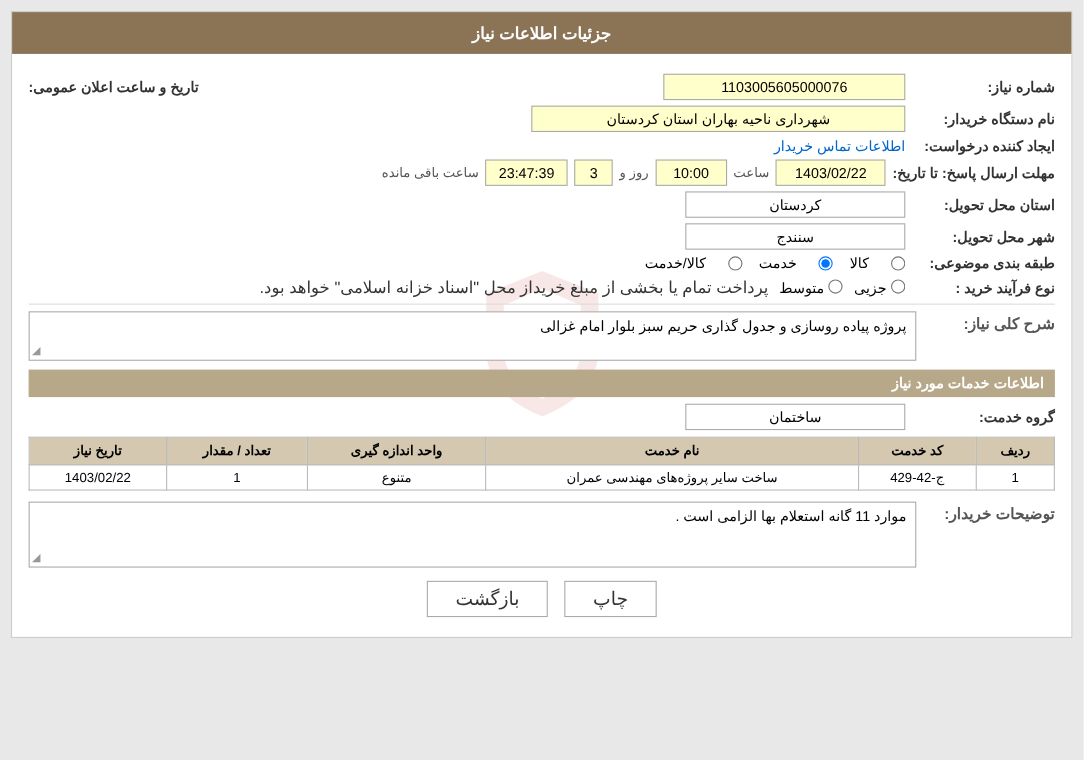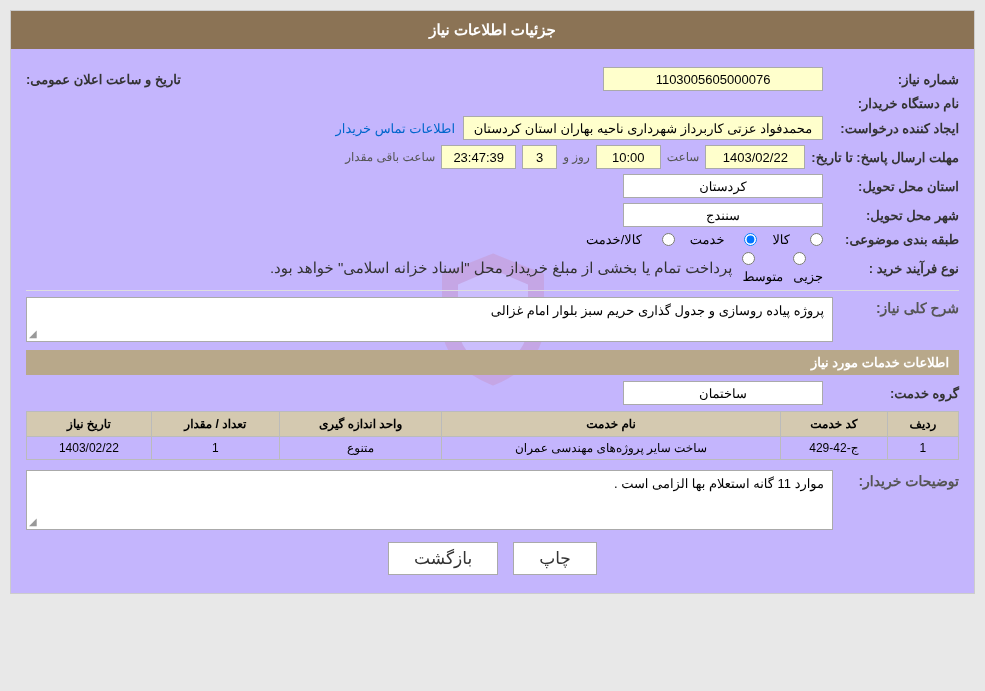--- a/index.html
+++ b/index.html
@@ -9,21 +9,21 @@
       background: #e8e8e8;
       direction: rtl;
     }
     .page-wrapper {
       width: 985px;
       min-height: 691px;
       background: #e8e8e8;
       padding: 10px;
     }
     .main-container {
-      background: #c4b5fd;
+      background: #ffffff;
       border: 1px solid #ccc;
     }
     .page-header {
       background: #8b7355;
       color: #fff;
       text-align: center;
       padding: 10px 15px;
       font-size: 15px;
       font-weight: bold;
     }
@@ -80,23 +80,22 @@
       gap: 15px;
       align-items: center;
     }
     .radio-item {
       display: flex;
       align-items: center;
       gap: 20px;
     }
     .process-option {
       display: flex;
-      align-items: flex-end;
+      align-items: flex-start;
       gap: 4px;
-      flex-direction: column;
     }
     .process-note {
       font-size: 15px;
       color: #333;
     }
     .description-box {
       border: 1px solid #aaa;
       background: #fff;
       min-height: 45px;
       padding: 5px 8px;
@@ -234,40 +233,42 @@
           <div style="flex:1;">
             <div class="input-box" style="width:220px; background:#ffffcc;">1103005605000076</div>
           </div>
           <div style="display:flex; align-items:center; gap:6px; margin-right:20px;">
             <div class="form-label" style="min-width:auto;">تاریخ و ساعت اعلان عمومی:</div>
           </div>
         </div>
 
         <div class="form-row">
           <div class="form-label">نام دستگاه خریدار:</div>
+          <div style="flex:1;">
+            <div class="input-box" style="width:340px; background:#ffffcc;">شهرداری ناحیه بهاران استان کردستان</div>
+          </div>
         </div>
 
         <div class="form-row">
           <div class="form-label">ایجاد کننده درخواست:</div>
           <div style="flex:1; display:flex; gap:8px; align-items:center;">
-            <div class="input-box" style="width:360px; background:#ffffcc;">محمدفواد عزتی کاربرداز شهرداری ناحیه بهاران استان کردستان</div>
             <span class="link-text">اطلاعات تماس خریدار</span>
           </div>
         </div>
 
         <div class="form-row">
           <div class="form-label">مهلت ارسال پاسخ: تا تاریخ:</div>
           <div style="display:flex; align-items:center; gap:6px;">
             <div class="input-box" style="width:100px; background:#ffffcc;">1403/02/22</div>
             <span class="small-label">ساعت</span>
             <div class="input-box" style="width:65px; background:#ffffcc;">10:00</div>
             <span class="small-label">روز و</span>
             <div class="input-box" style="width:35px; background:#ffffcc;">3</div>
             <div class="input-box" style="width:75px; background:#ffffcc;">23:47:39</div>
-            <span class="small-label">ساعت باقی مقدار</span>
+            <span class="small-label">ساعت باقی مانده</span>
           </div>
         </div>
 
         <div class="form-row">
           <div class="form-label">استان محل تحویل:</div>
           <div style="flex:1;">
             <div class="input-box" style="width:200px;">کردستان</div>
           </div>
         </div>
 

